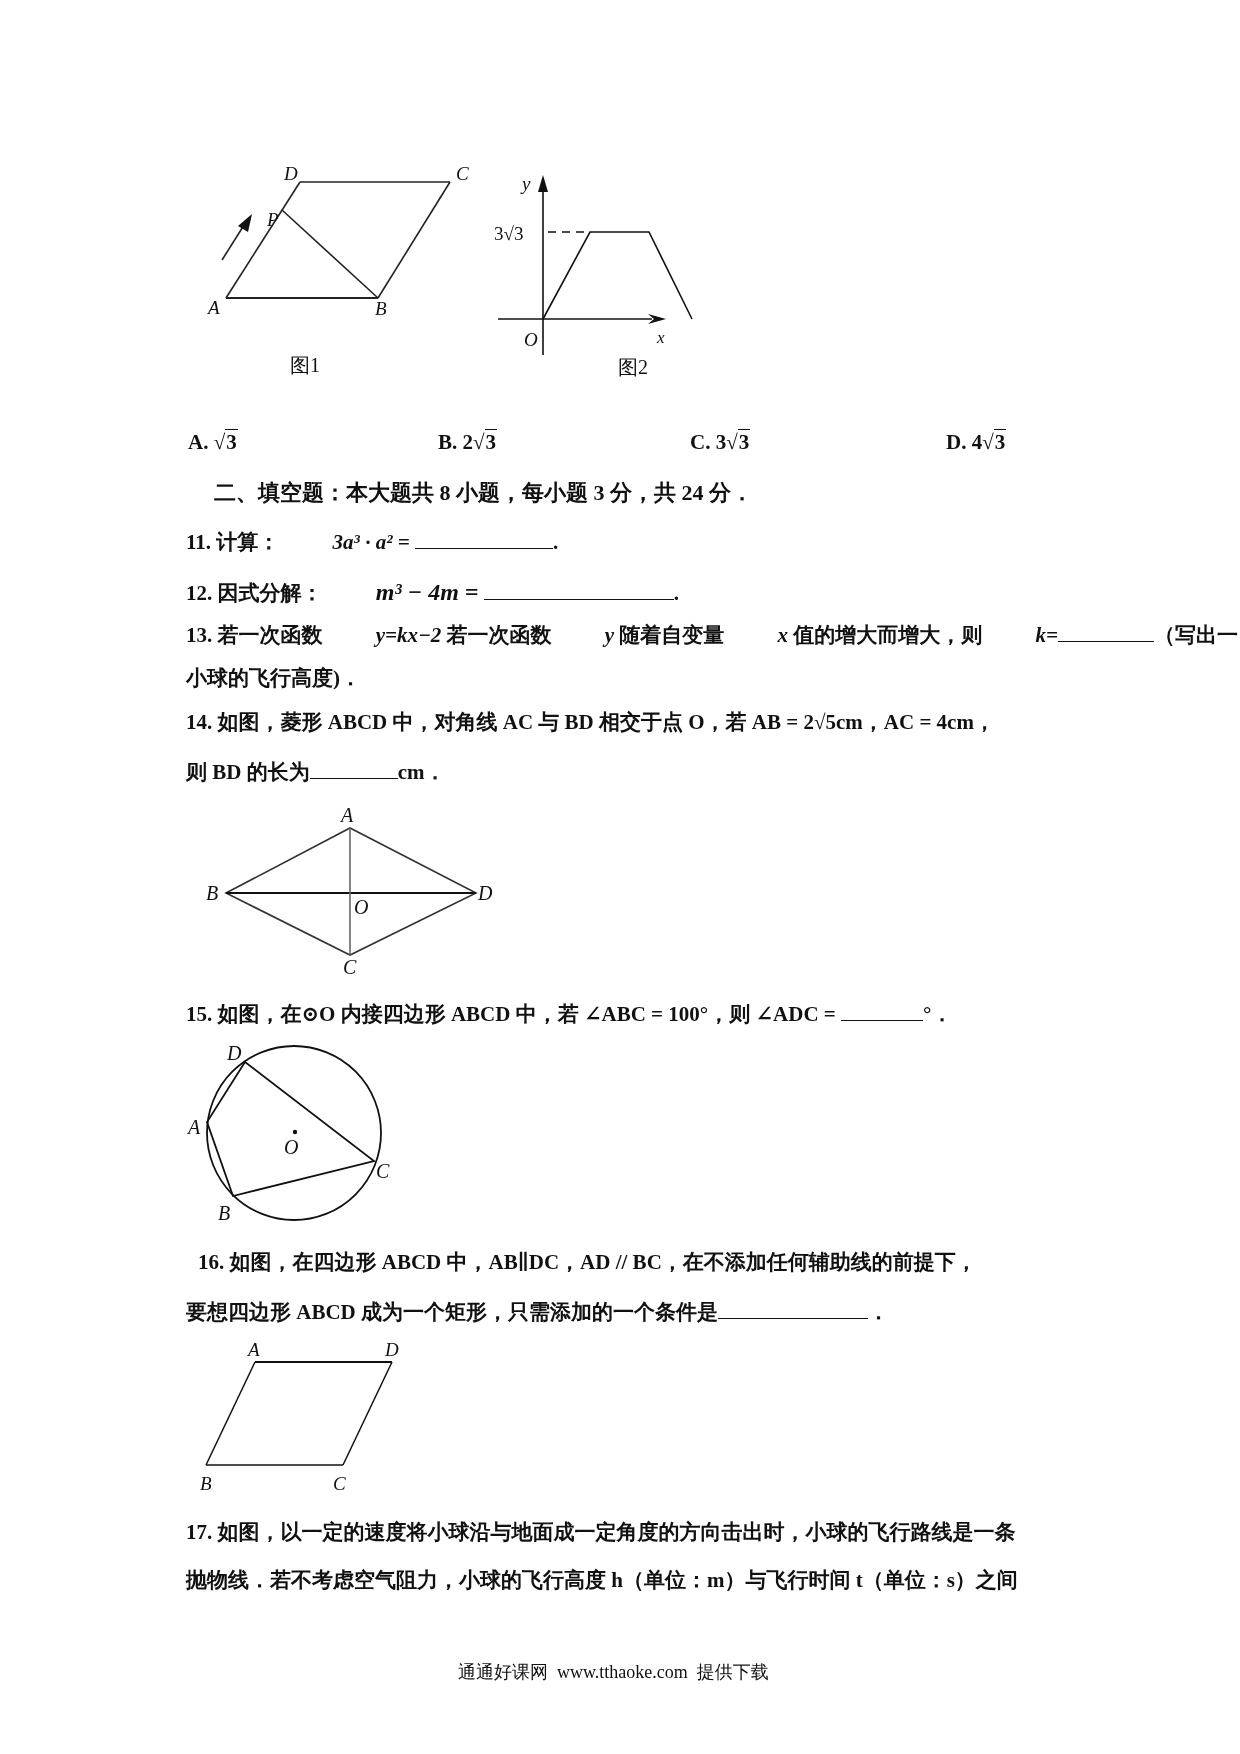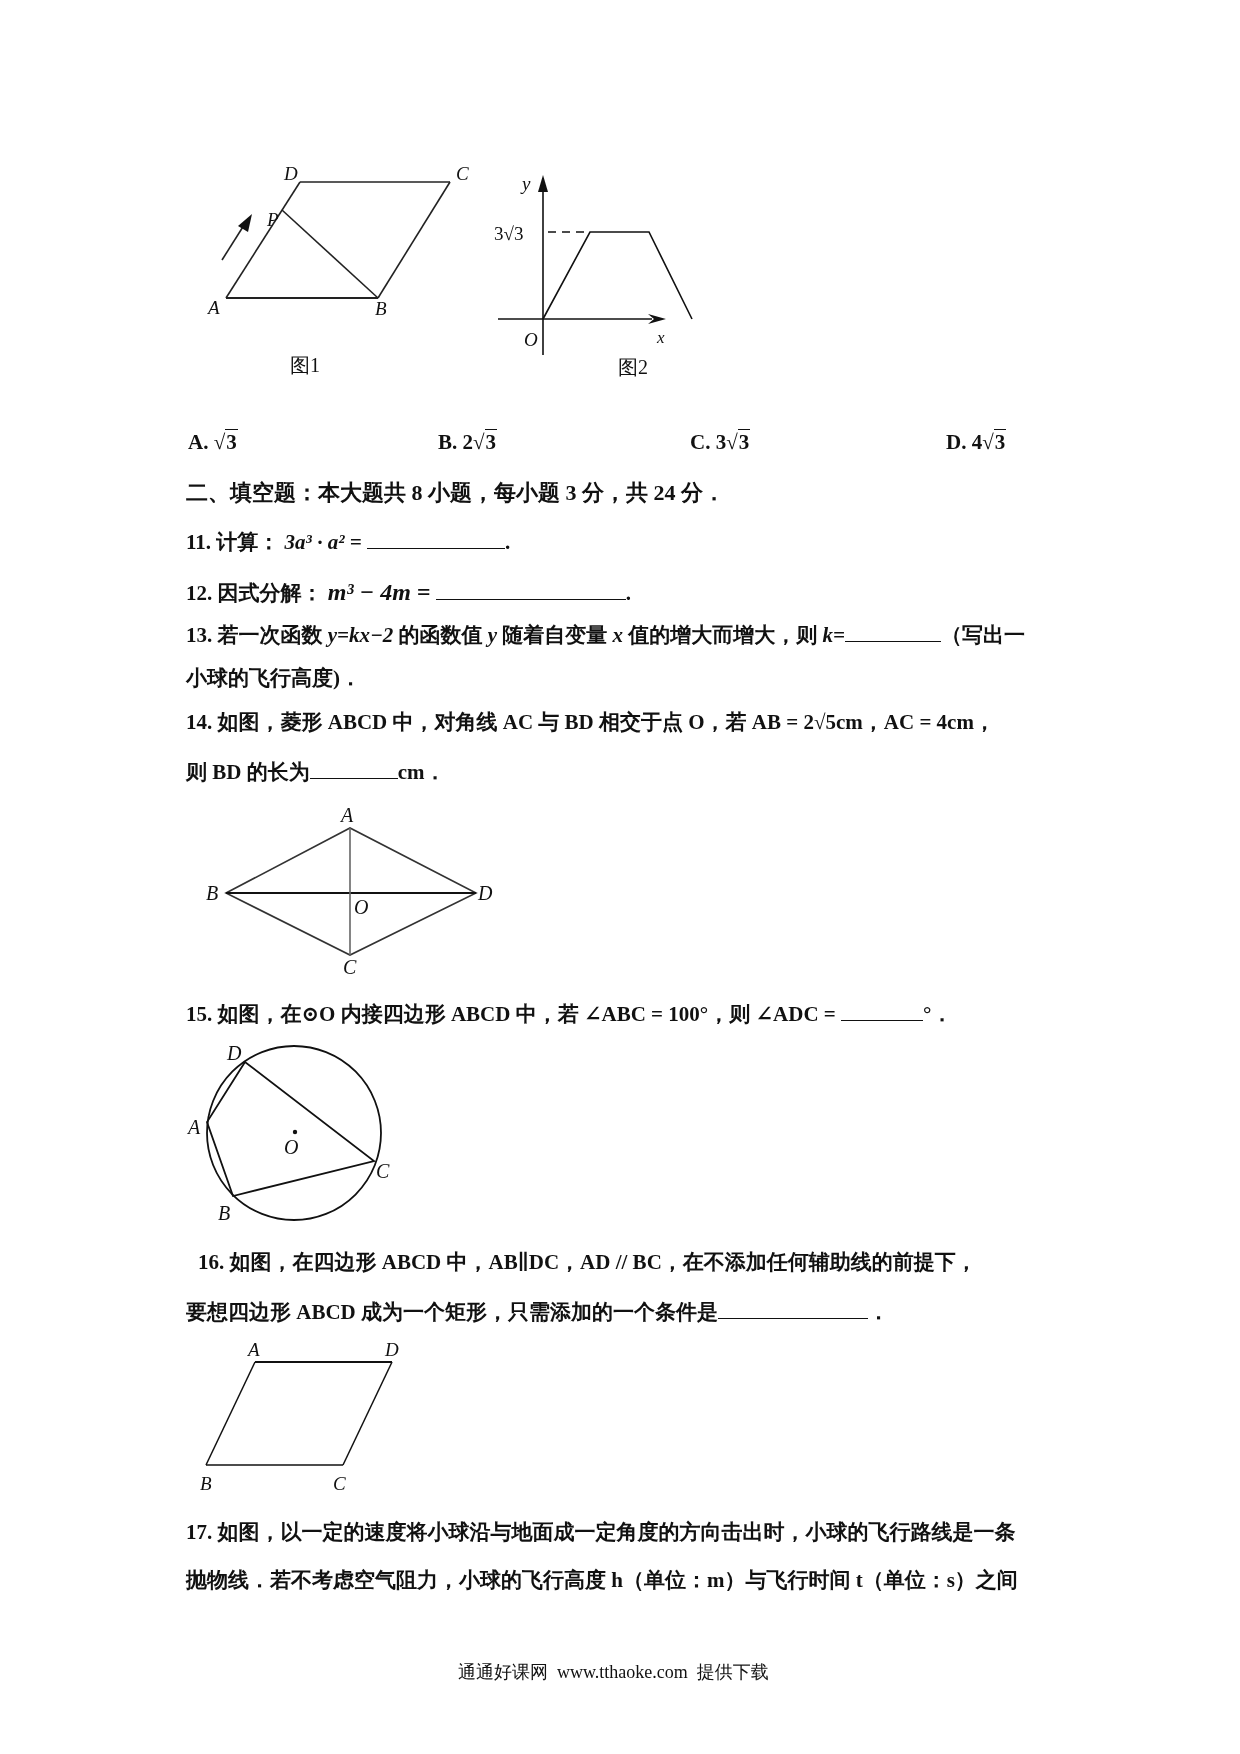--- a/index.html
+++ b/index.html
@@ -1,21 +1,21 @@
 <!DOCTYPE html>
 <html><head>
 <meta charset="utf-8">
 <style>
   html, body { margin: 0; padding: 0; background: #ffffff; }
   body { width: 1240px; height: 1754px; position: relative; overflow: hidden;
          font-family: "Liberation Serif", "DejaVu Serif", serif; color: #111; }
   .abs { position: absolute; }
   .line { font-size: 21px; white-space: nowrap; line-height: 1; font-weight: bold; }
-  .bold { font-weight: bold; font-size: 22px; }
-  i, .it { font-style: italic; }
+  .bold { font-weight: bold; font-size: 22px; margin-left: 28px; }
+  i, .it { font-style: italic; margin-left: 48px; }
   .blank { display: inline-block; border-bottom: 1.5px solid #111; height: 18px; vertical-align: baseline; }
   .sqrt { display: inline-block; }
   .sqrt .rad { border-top: 1.5px solid #111; padding: 0 1px; }
   svg text { font-family: "Liberation Serif", "DejaVu Serif", serif; }
   .footer { font-size: 18px; }
 </style>
 </head>
 <body>
 
 <svg class="abs" style="left:180px;top:150px" width="300" height="250">
@@ -81,21 +81,21 @@
   <span class="blank" style="width:138px"></span><span>.</span>
 </div>
 
 <div class="abs line" style="left:186px;top:580px">
   <span>12. 因式分解：</span>
   <span class="it" style="font-size:24px">m³ − 4m =</span>
   <span class="blank" style="width:190px"></span><span>.</span>
 </div>
 
 <div class="abs line" style="left:186px;top:623px">
-  <span>13. 若一次函数 </span><span class="it">y=kx−2</span><span> 的函数值 </span><span class="it">y</span><span> 随着自变量 </span><span class="it">x</span><span> 值的增大而增大，则 </span><span class="it">k=</span><span class="blank" style="width:96px"></span><span>（写出一</span>
+  <span>13. 若一次函数 </span><span class="it">y=kx−2</span><span> 若一次函数 </span><span class="it">y</span><span> 随着自变量 </span><span class="it">x</span><span> 值的增大而增大，则 </span><span class="it">k=</span><span class="blank" style="width:96px"></span><span>（写出一</span>
 </div>
 <div class="abs line" style="left:186px;top:668px">小球的飞行高度)．</div>
 
 <div class="abs line" style="left:186px;top:712px">14. 如图，菱形 ABCD 中，对角线 AC 与 BD 相交于点 O，若 AB = 2√5cm，AC = 4cm，</div>
 <div class="abs line" style="left:186px;top:760px">
   <span>则 BD 的长为</span><span class="blank" style="width:88px"></span><span>cm．</span>
 </div>
 
 <svg class="abs" style="left:180px;top:800px" width="330" height="200">
   <g stroke="#333" stroke-width="1.6" fill="none">

